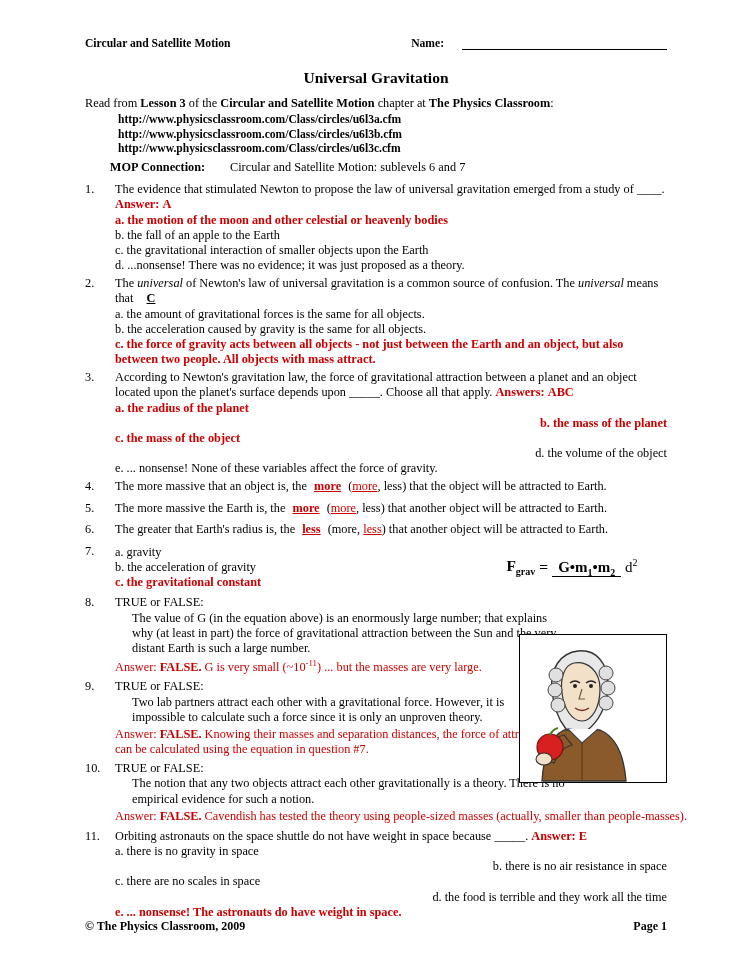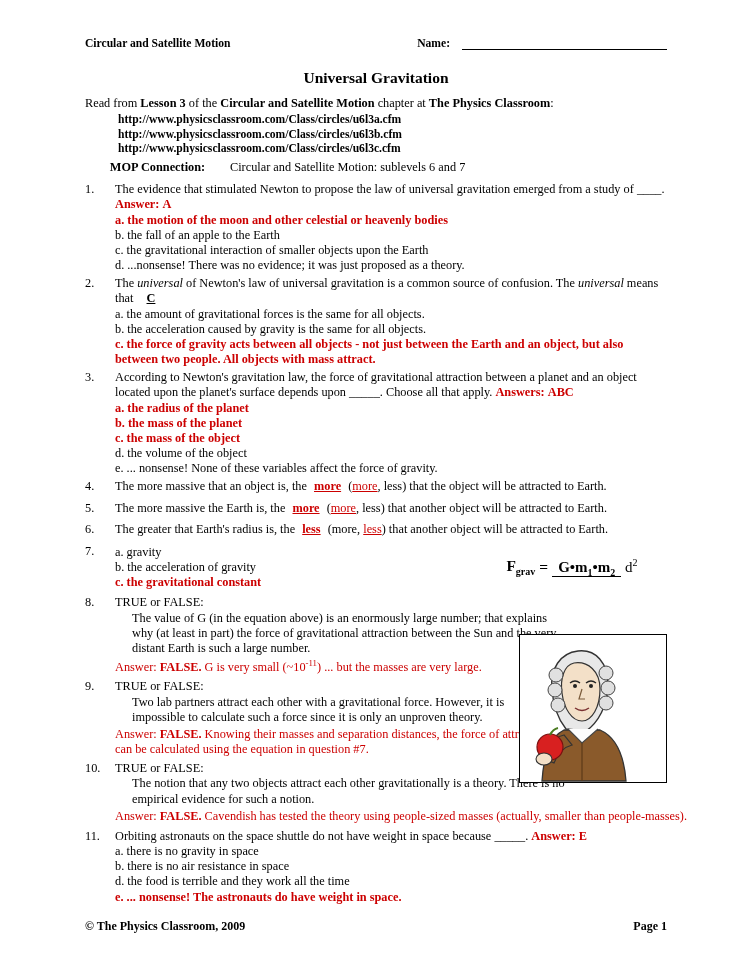--- a/index.html
+++ b/index.html
@@ -34,21 +34,21 @@
     justify-content: space-between;
     align-items: flex-end;
     font-weight: bold;
     font-size: 11.6px;
     margin-bottom: 2px;
   }
   .hdr-left { white-space: nowrap; }
   .hdr-right {
     display: flex;
     align-items: flex-end;
-    gap: 12px;
+    gap: 18px;
   }
   .name-line {
     display: inline-block;
     width: 205px;
     border-bottom: 1.3px solid #000;
     height: 13px;
   }
   .title {
     text-align: center;
     font-weight: bold;
@@ -93,21 +93,21 @@
   }
   .red { color: #cc0000; }
   .redb { color: #cc0000; font-weight: bold; }
   .ul { text-decoration: underline; }
   .opts { line-height: 1.235; }
   .two-col {
     display: flex;
     flex-direction: column;
   }
   .two-col .c1 { width: 278px; }
-  .two-col .c2 { flex: 1; }
+  .two-col .c2 { flex: 1; text-align: right; }
   .indent { margin-left: 17px; }
   .ans-line { margin-top: 2px; }
   .eqbox {
     position: absolute;
     right: 0px;
     top: 13px;
     width: 190px;
     text-align: center;
   }
   .eq {
@@ -333,20 +333,21 @@
         <div class="qbody">
           <span>Orbiting astronauts on the space shuttle do not have weight in space because _____.</span>
           <span class="redb">Answer:</span>
           <span class="redb">E</span>
           <div class="opts">
             <div class="two-col">
               <div class="c1">a.  there is no gravity in space</div>
               <div class="c2">b.  there is no air resistance in space</div>
             </div>
             <div class="two-col">
+              <div class="c1">c.  there are no scales in space</div>
               <div class="c2">d.  the food is terrible and they work all the time</div>
             </div>
             <div class="redb">e.  ... nonsense!  The astronauts do have weight in space.</div>
           </div>
         </div>
       </div>
 
     </div>
 
     <div class="picture">

